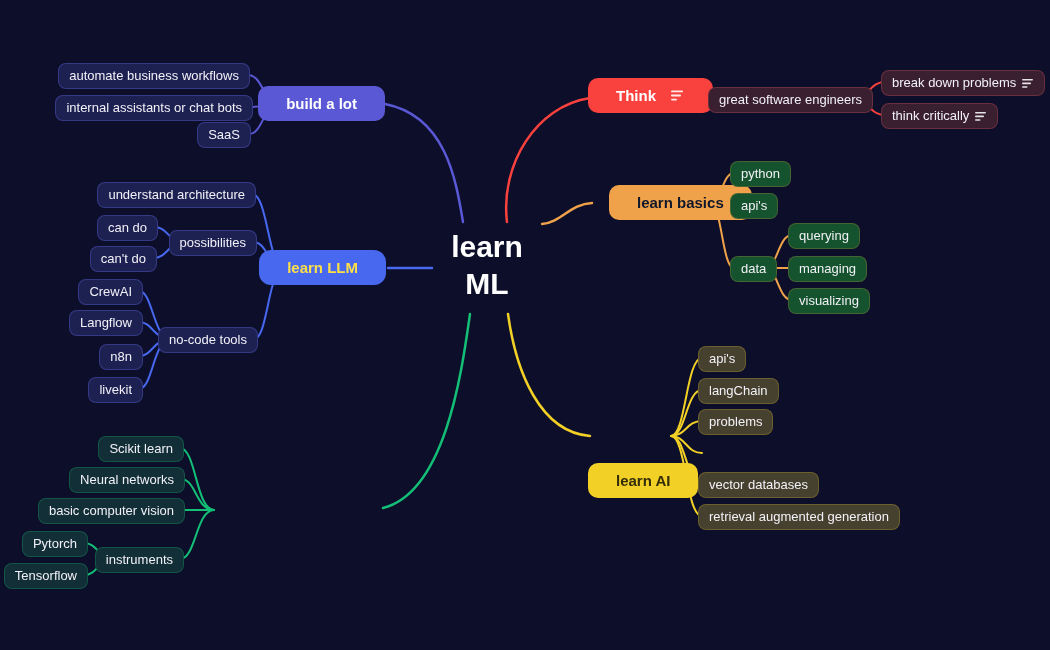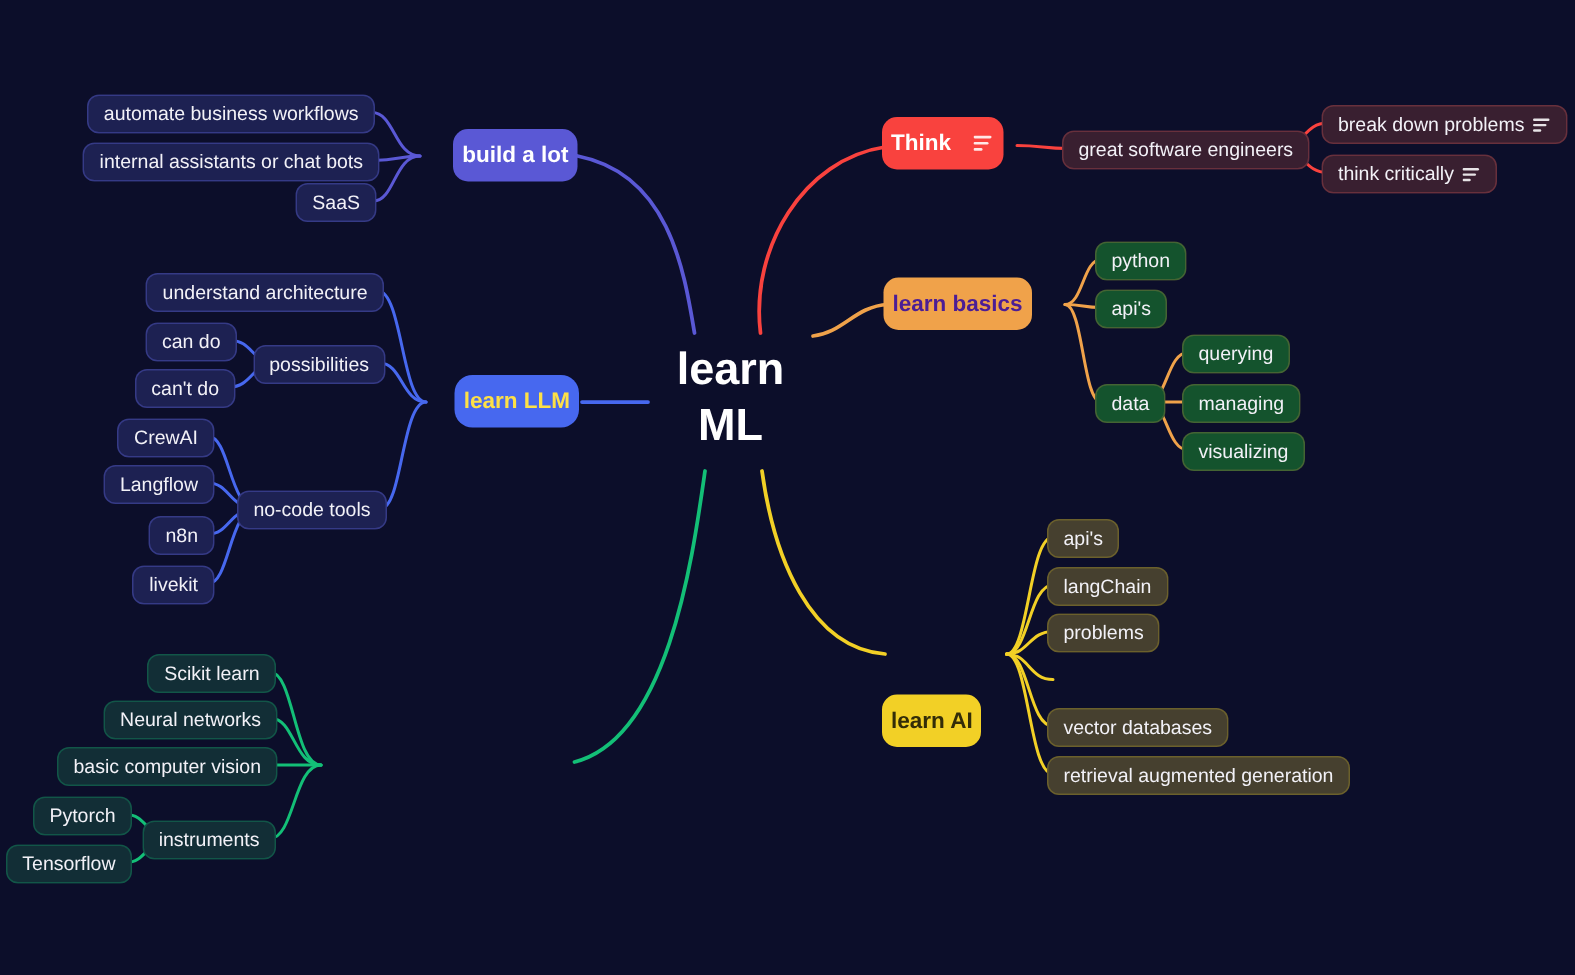--- a/index.html
+++ b/index.html
@@ -21,27 +21,27 @@
 
   .node{
     position:absolute;z-index:2;box-sizing:border-box;
     white-space:nowrap;border-radius:8px;
     font-size:13px;line-height:16px;color:#f2f1f7;
     padding:4px 10px;cursor:pointer;
     display:flex;align-items:center;gap:6px;
   }
   .main{
     font-size:15px;font-weight:bold;line-height:19px;
-    padding:8px 6px;border-radius:10px;border:none;
+    padding:8px 28px;border-radius:10px;border:none;
   }
   .m-purple{background:#5a58d5;color:#ffffff;}
   .m-blue{background:#4768ef;color:#fde047;border-radius:12px;}
   .m-green{background:#13bf77;color:#ffffff;}
   .m-red{background:#f9423e;color:#ffffff;gap:15px;}
-  .m-orange{background:#f0a24a;color:#4c1d95;}
+  .m-orange{background:#f0a24a;color:#0f172a;margin-left:20px;}
   .m-yellow{background:#f2d026;color:#332d08;margin-top:45px;}
 
   .c-navy{background:#1d2152;border:1px solid rgba(108,116,255,.30);}
   .c-green{background:#122e36;border:1px solid rgba(19,191,119,.28);}
   .c-red{background:#391f30;border:1px solid rgba(249,100,96,.25);}
   .c-orange{background:#14532d;border:1px solid rgba(240,162,74,.22);text-align:center;}
   .c-yellow{background:#46402f;border:1px solid rgba(242,208,38,.22);}
 
   .center-title{
     position:absolute;left:437px;top:228px;width:100px;z-index:2;

